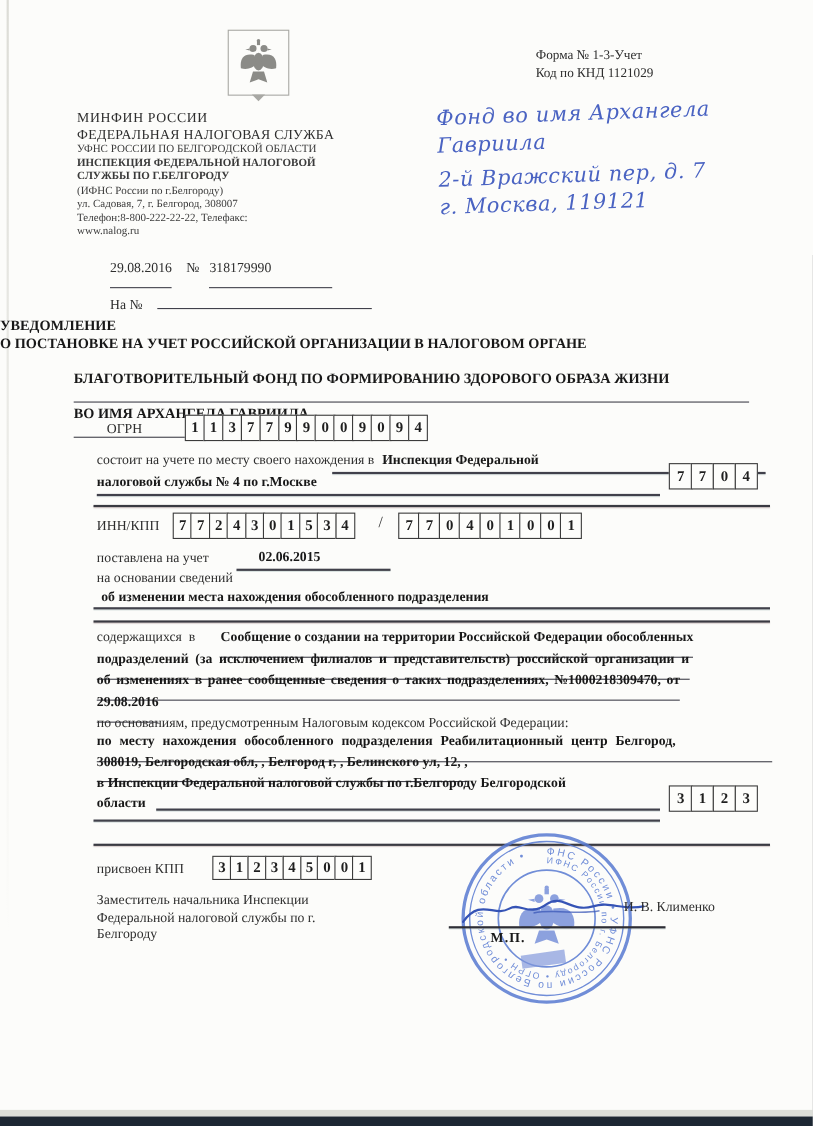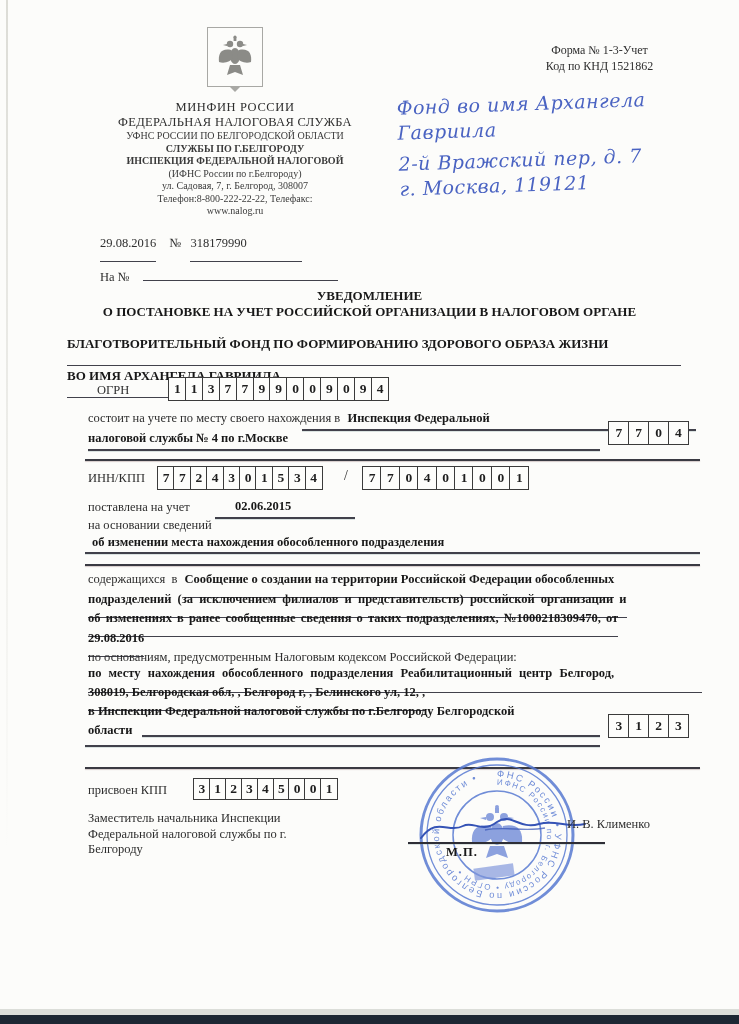--- a/index.html
+++ b/index.html
@@ -1,19 +1,19 @@
 <!DOCTYPE html>
 <html><head>
 <meta charset="utf-8">
 <style>
   html,body{margin:0;padding:0;background:#888;}
   .page{position:relative;width:739px;height:1024px;background:#fcfcfa;overflow:hidden;
         font-family:"Liberation Serif","DejaVu Serif",serif;color:#2e2e2e;}
   .abs{position:absolute;}
-  .c{text-align:center;}
+  .c{text-align:left;}
   .b{font-weight:bold;color:#181818;}
   .sm{font-size:10px;line-height:12.5px;color:#3a3a3a;}
   .md{font-size:12.5px;line-height:15px;}
   .hairline{position:absolute;height:1.6px;background:#41414b;box-shadow:0 1px 0 rgba(120,150,150,.25);}
   .thick{position:absolute;height:2.2px;background:#3a3a42;box-shadow:0 1px 1px rgba(100,60,60,.25);}
   .cells{position:absolute;display:flex;}
   .cell{display:flex;align-items:center;justify-content:center;border:1.6px solid #3b3b3b;
         background:#fdfdfb;font-weight:bold;font-size:13.5px;color:#1f1f1f;box-sizing:border-box;}
   .cells .cell:not(:first-child){margin-left:-1.6px;}
   .og .cell{width:18.5px;height:24px;}
@@ -58,31 +58,31 @@
           <path d="M16 16 C6 14 3 20 4 28 C10 30 16 27 18 24 Z"></path>
           <path d="M24 16 C34 14 37 20 36 28 C30 30 24 27 22 24 Z"></path>
           <path d="M15 31 L25 31 L28 41 L20 38 L12 41 Z"></path>
         </g>
       </svg>
     </div>
     <div style="height:13px;"></div>
     <div class="c md" style="letter-spacing:.6px;">МИНФИН РОССИИ</div>
     <div class="c md" style="letter-spacing:.3px;">ФЕДЕРАЛЬНАЯ НАЛОГОВАЯ СЛУЖБА</div>
     <div class="c sm">УФНС РОССИИ ПО БЕЛГОРОДСКОЙ ОБЛАСТИ</div>
+    <div class="c sm b">ИНСПЕКЦИЯ ФЕДЕРАЛЬНОЙ НАЛОГОВОЙ</div>
     <div class="c sm b">СЛУЖБЫ ПО Г.БЕЛГОРОДУ</div>
-    <div class="c sm b">ИНСПЕКЦИЯ ФЕДЕРАЛЬНОЙ НАЛОГОВОЙ</div>
     <div class="c sm">(ИФНС России по г.Белгороду)</div>
     <div class="c sm">ул. Садовая, 7, г. Белгород, 308007</div>
     <div class="c sm">Телефон:8-800-222-22-22, Телефакс:</div>
     <div class="c sm">www.nalog.ru</div>
   </div>
 
   <div class="abs c" style="left:487px;top:42px;width:225px;font-size:12px;line-height:16px;">
     <div>Форма № 1-3-Учет</div>
-    <div>Код по КНД 1521862</div>
+    <div>Код по КНД 1121029</div>
   </div>
 
   <div class="abs hand" style="left:398px;top:90px;width:330px;">
     <div>Фонд во имя Архангела</div>
     <div>Гавриила</div>
     <div style="margin-top:6px;">2-й Вражский пер, д. 7</div>
     <div>г. Москва, 119121</div>
   </div>
 
   <div class="abs md nowrap" style="left:100px;top:236px;">
@@ -168,21 +168,21 @@
 
   <div class="abs md" style="left:88px;top:518px;">на основании сведений</div>
   <div class="abs md b" style="left:92px;top:535px;">об изменении места нахождения обособленного подразделения</div>
   <div class="hairline" style="left:85px;top:552px;width:615px;"></div>
 
   <div class="thick" style="left:85px;top:564px;width:615px;"></div>
 
   <div class="abs" style="left:88px;top:570px;width:616px;font-size:12.5px;line-height:19.5px;">
     <div class="nowrap">
       <span class="pre">содержащихся  в</span>
-      <span class="b uline" style="margin-left:4px;">Сообщение о создании на территории Российской Федерации обособленных</span>
+      <span class="b uline" style="margin-left:20px;">Сообщение о создании на территории Российской Федерации обособленных</span>
     </div>
     <div class="nowrap">
       <span class="b uline" style="word-spacing:3px;">подразделений (за исключением филиалов и представительств) российской организации и</span>
     </div>
     <div class="nowrap">
       <span class="b uline" style="word-spacing:2px;">об изменениях в ранее сообщенные сведения о таких подразделениях, №1000218309470, от</span>
     </div>
     <div class="nowrap">
       <span class="b uline">29.08.2016</span>
     </div>

